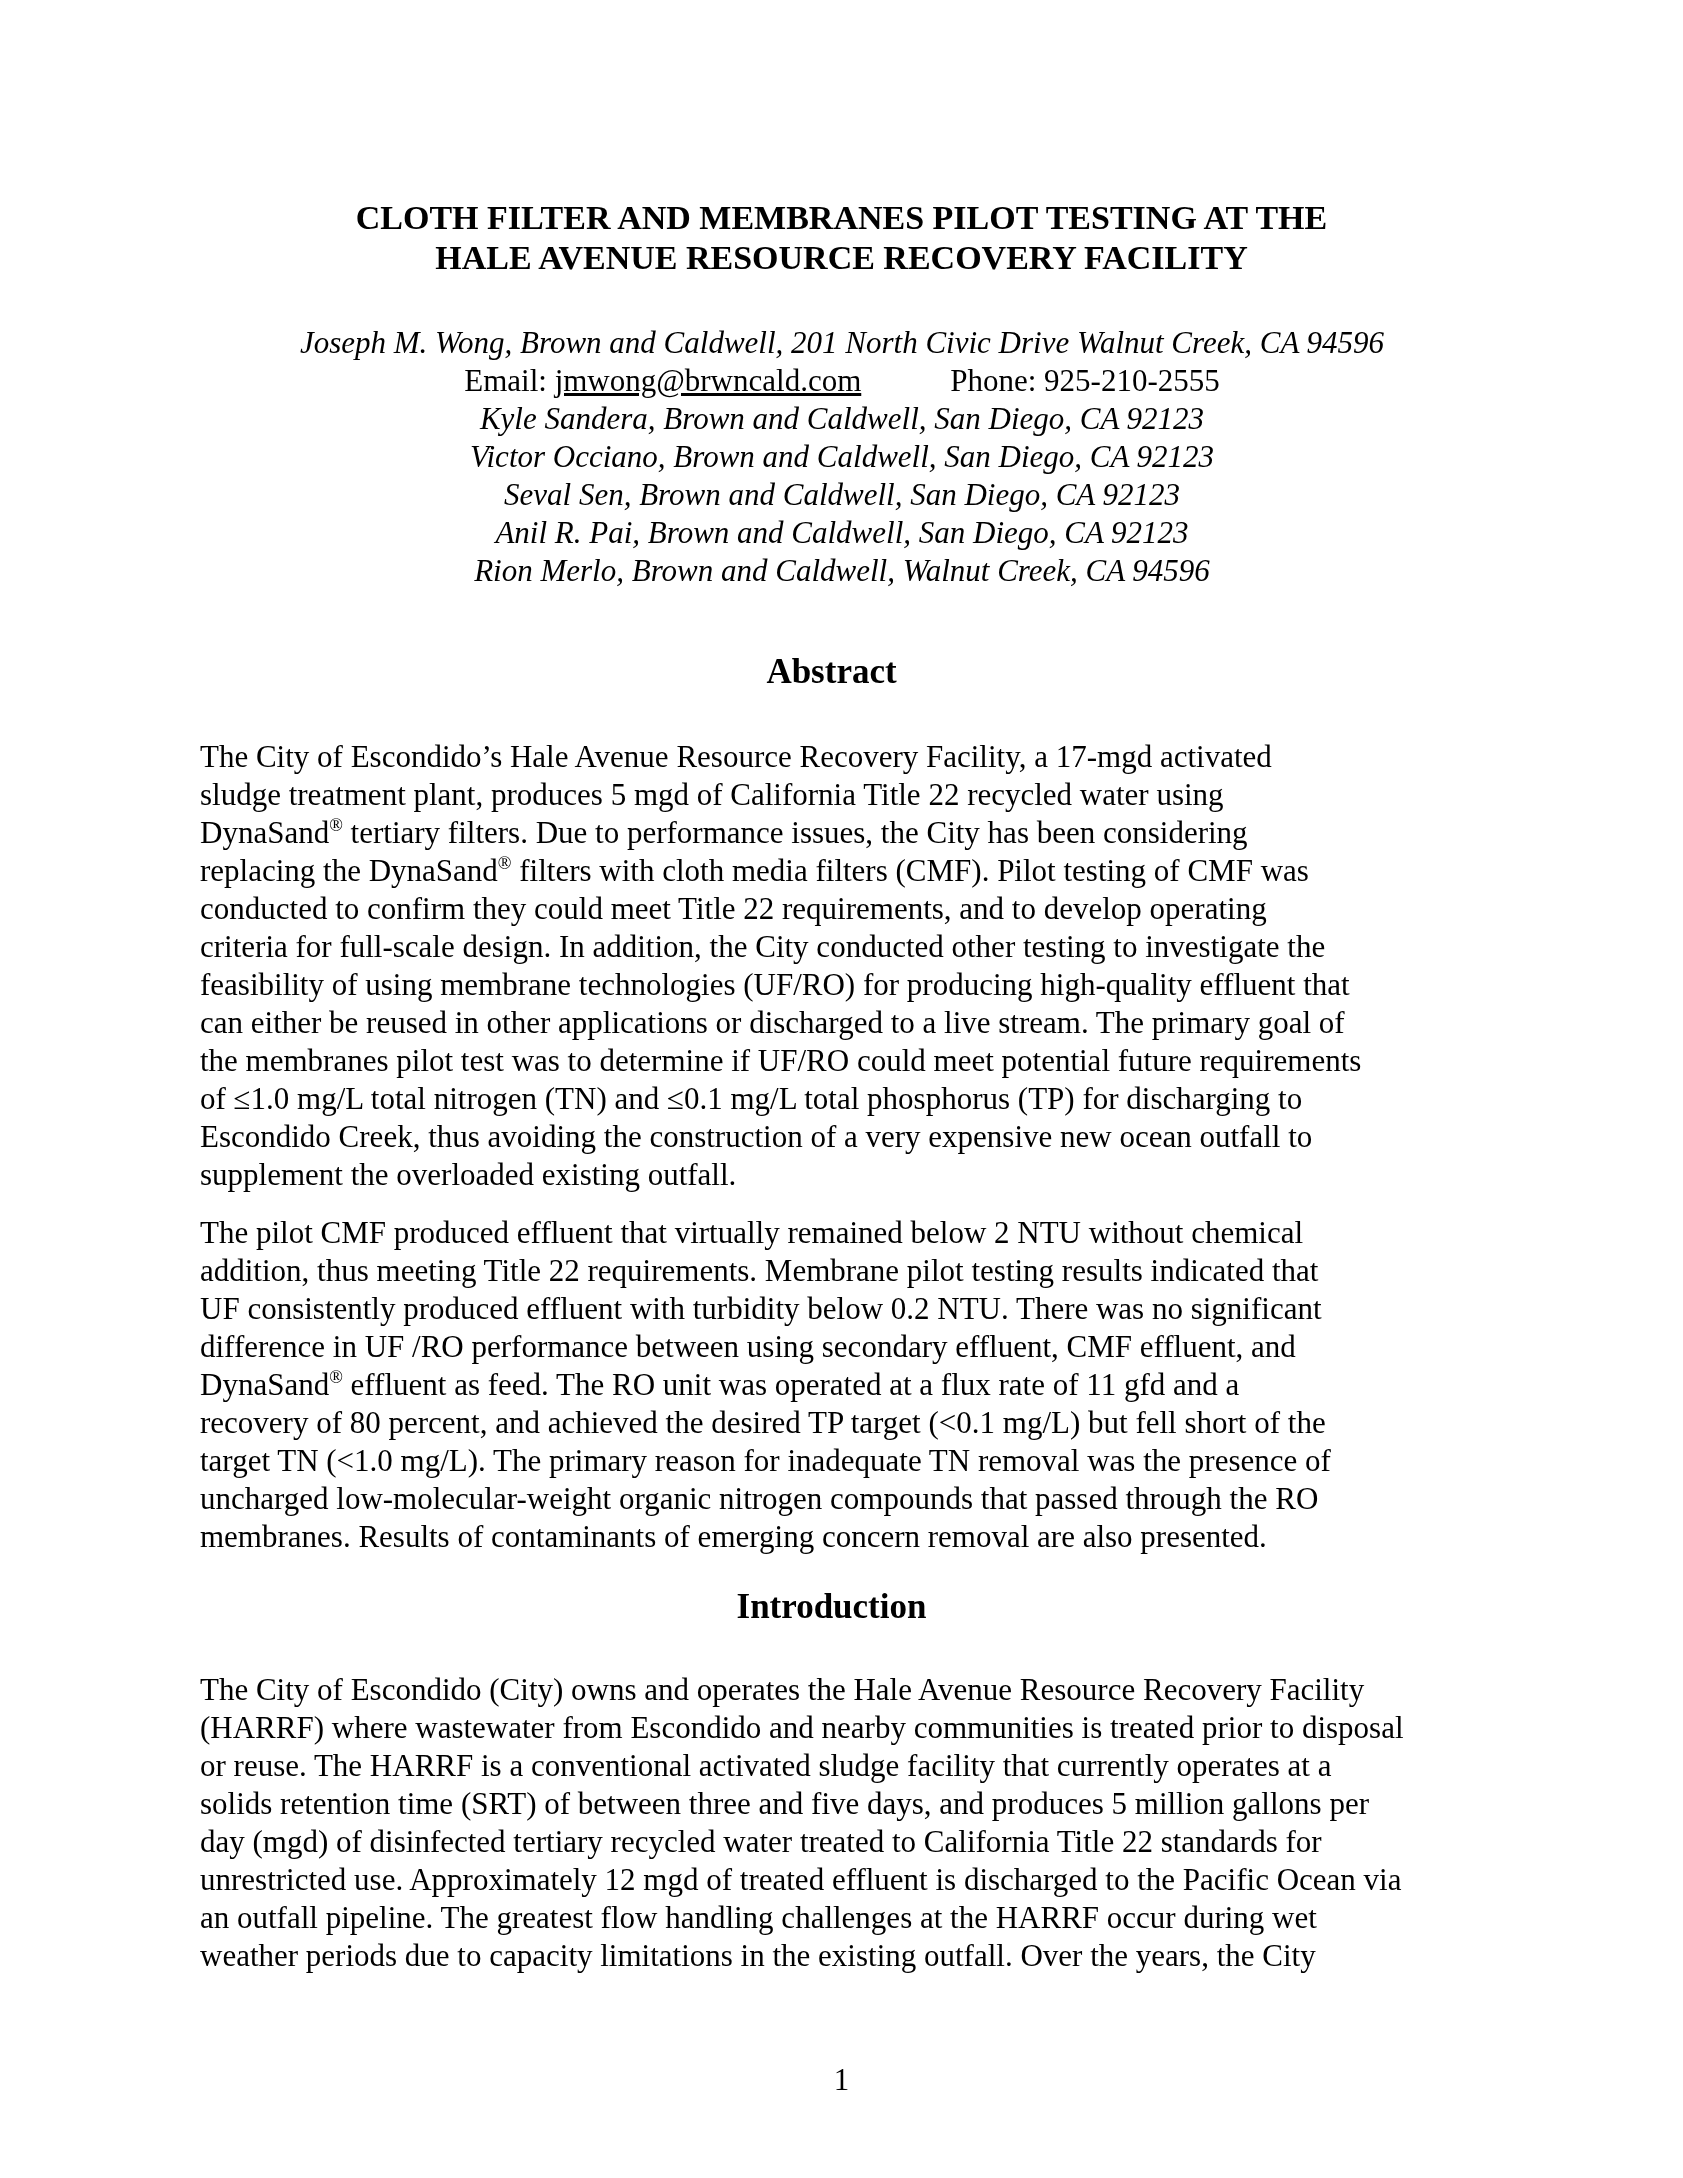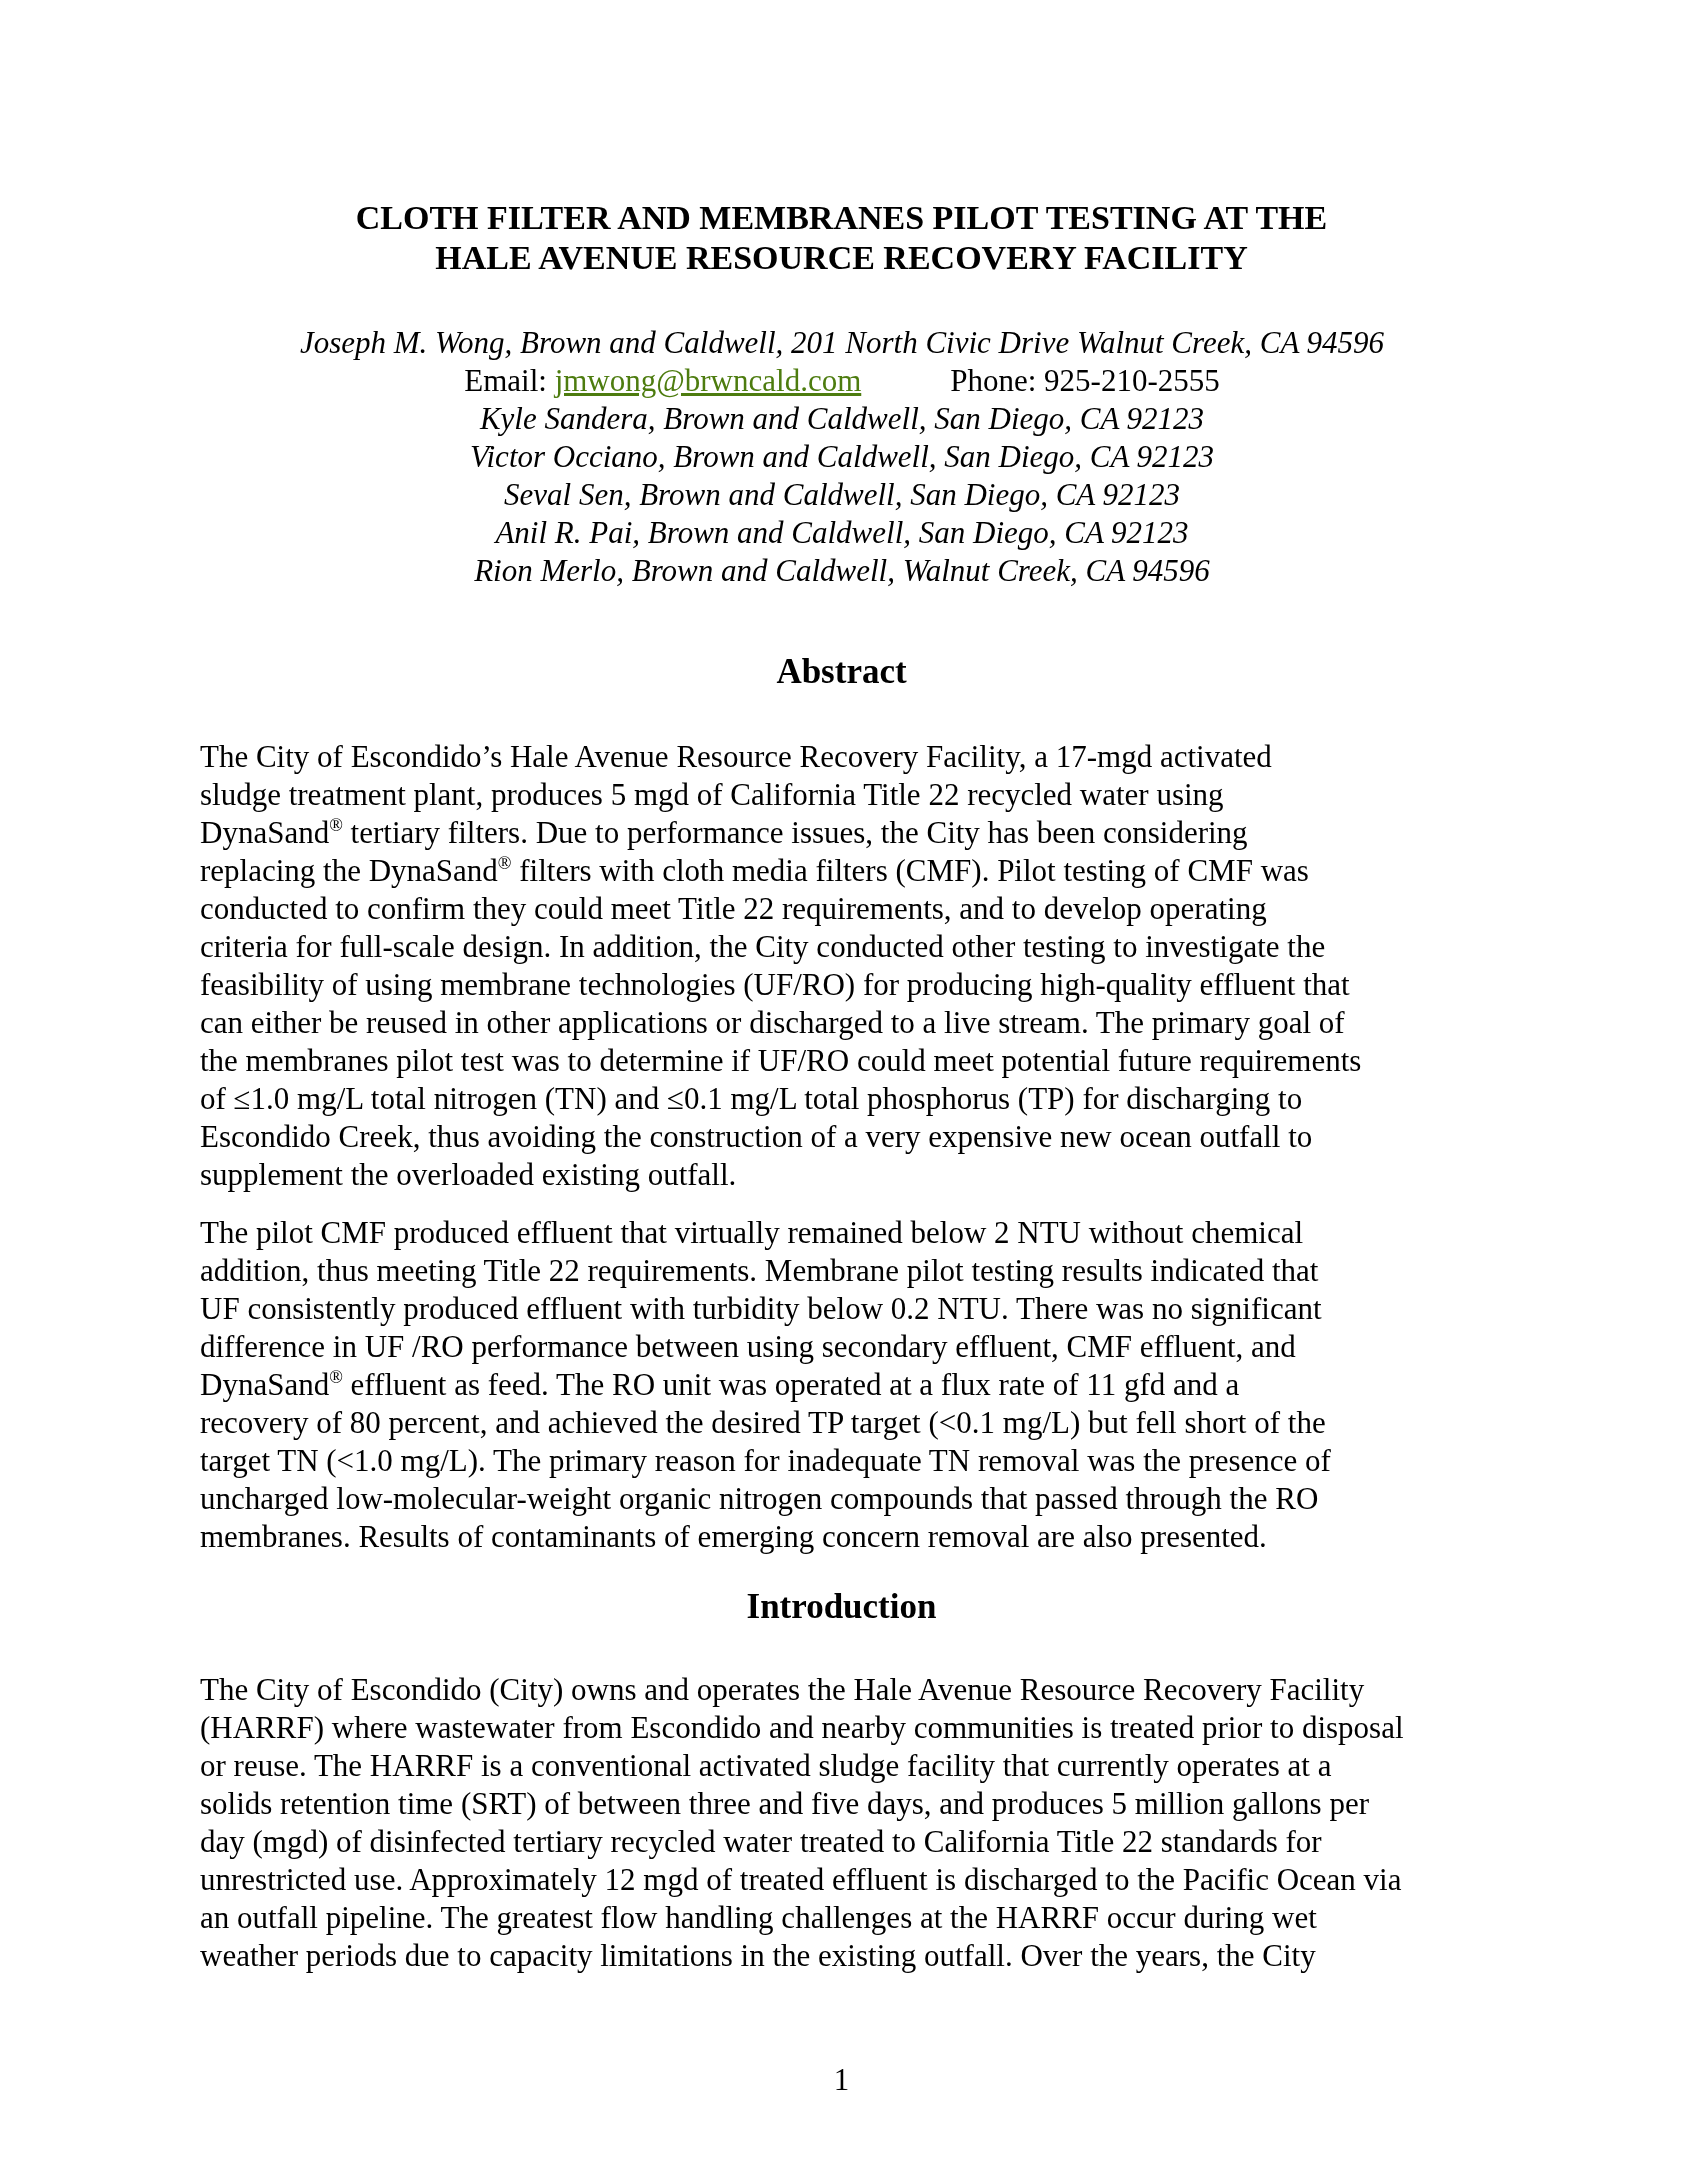--- a/index.html
+++ b/index.html
@@ -39,26 +39,26 @@
       width: 1386px;
       top: 324px;
       text-align: center;
       font-size: 31px;
       line-height: 38px;
     }
     .authors .line { display: block; white-space: nowrap; }
     .authors .italic { font-style: italic; }
     .authors .contact-gap { display: inline-block; width: 89px; }
     .authors a {
-      color: #4d7c0f;
+      color: #000000;
       text-decoration: underline;
     }
     .heading {
       position: absolute;
-      left: 198px;
+      left: 188px;
       width: 1287px;
       text-align: center;
       font-weight: bold;
       font-size: 35px;
       line-height: 40px;
       margin: 0;
     }
     .para {
       position: absolute;
       left: 200px;

